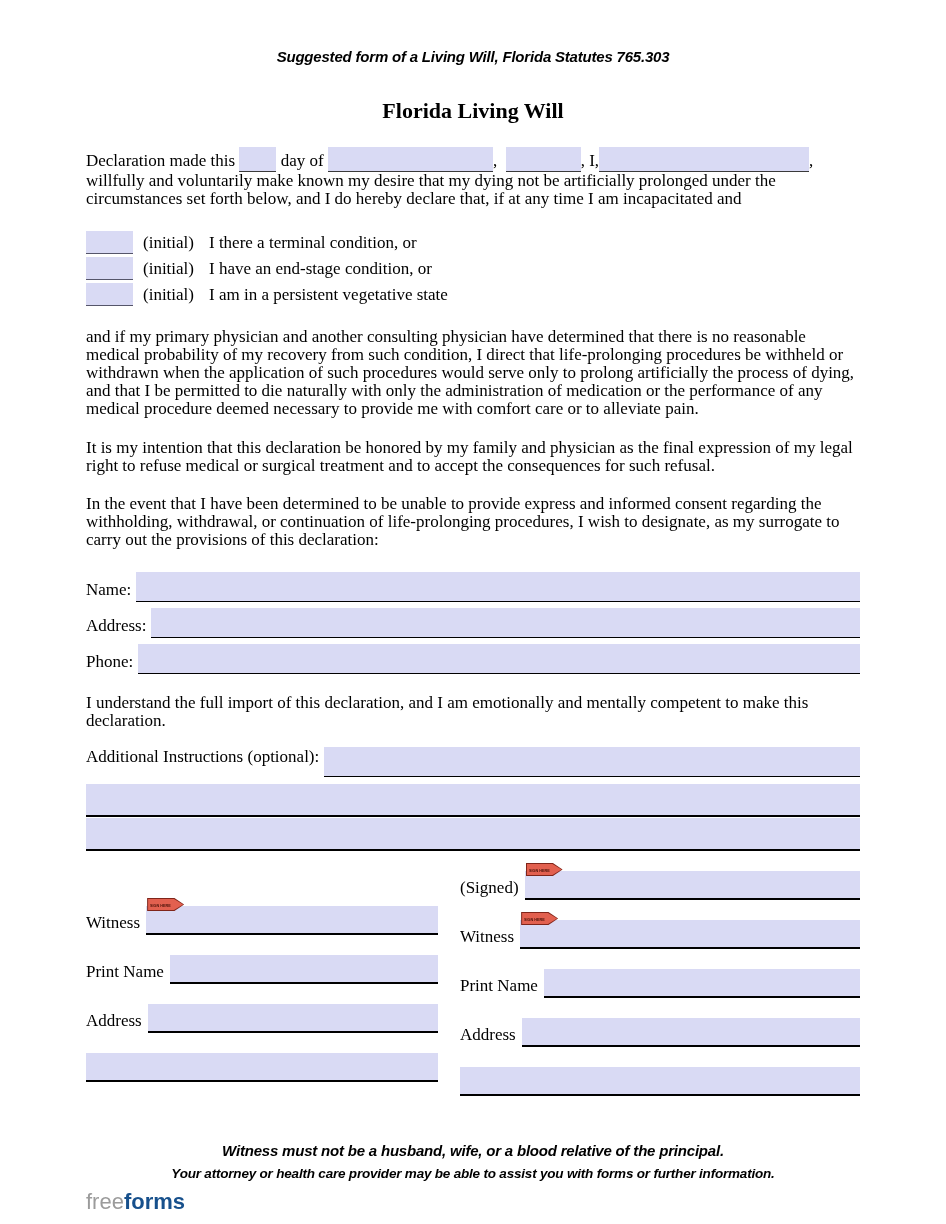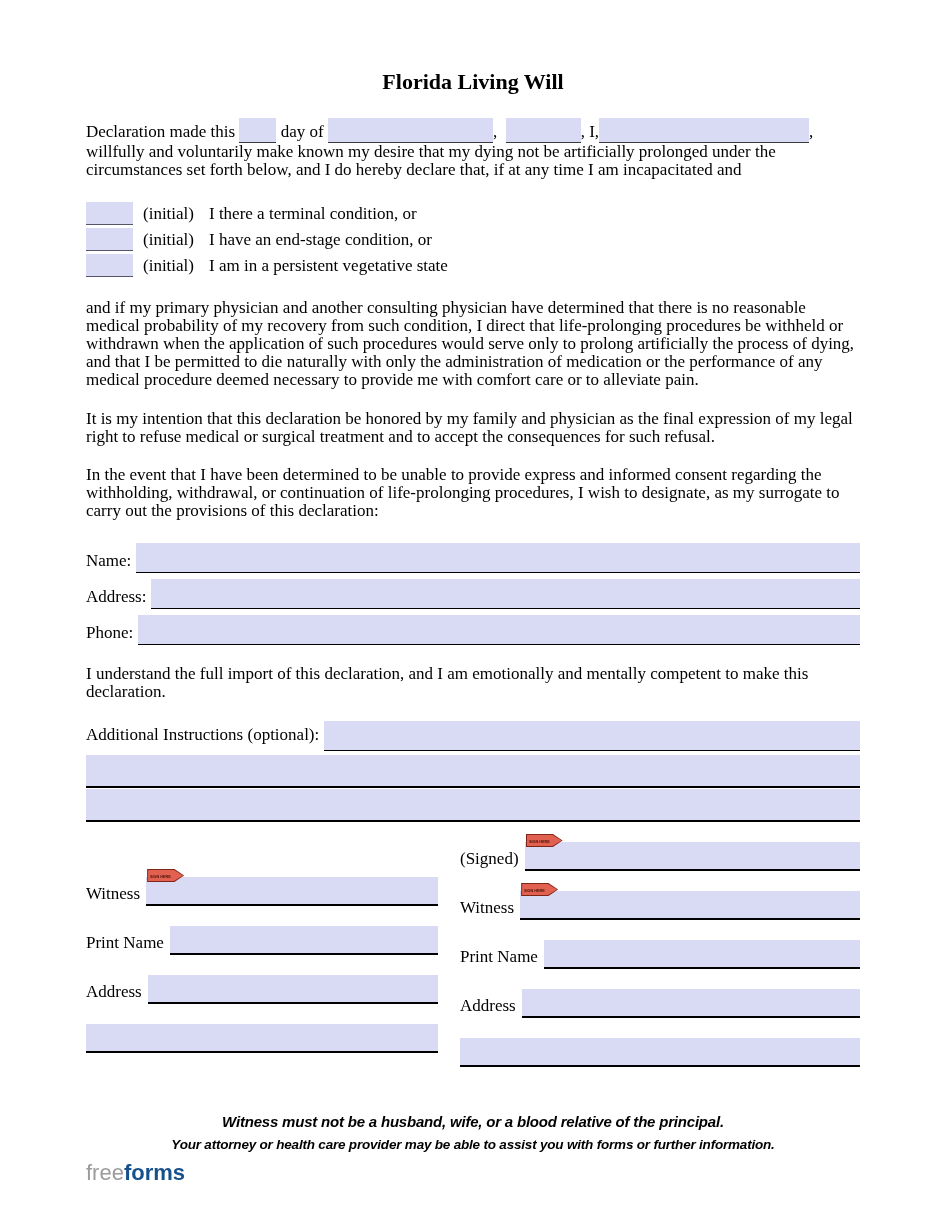--- a/index.html
+++ b/index.html
@@ -13,21 +13,21 @@
   }
   .page { width: 774px; margin: 0 auto; padding-top: 48px; position: relative; }
 
   
   .header-note {
     font-family: "Liberation Sans", sans-serif;
     font-style: italic; font-weight: bold;
     font-size: 15px; text-align: center; letter-spacing: -0.2px;
   }
   .title {
-    margin-top: 20px; font-size: 22px; line-height: 28px;
+    margin-top: 32px; font-size: 22px; line-height: 28px;
     font-weight: bold; text-align: center;
   }
 
   
   .para { font-size: 17px; line-height: 18px; text-align: left; }
   .para1 { margin-top: 22px; }
   .p2 { margin-top: 22px; }
   .p3 { margin-top: 21px; }
   .p4 { margin-top: 20px; }
   .p5 { margin-top: 20px; }
@@ -57,21 +57,21 @@
   
   .surrogate { margin-top: 10px; }
   .sur-row { display: flex; align-items: flex-end; height: 36px; }
   .sur-label { font-size: 17px; padding-bottom: 2px; margin-right: 5px; white-space: nowrap; }
   .fgrow {
     flex: 1; height: 30px; background: #d9daf4;
     border-bottom: 1.5px solid #000;
   }
 
   
-  .additional-row { display: flex; align-items: center; height: 36px; margin-top: 12px; }
+  .additional-row { display: flex; align-items: flex-start; height: 36px; margin-top: 12px; }
   .field-line {
     height: 33px; background: #d9daf4;
     border-bottom: 2px solid #000; width: 100%; margin-top: 1px;
   }
 
   
   .sig-section { display: flex; }
   .sig-col-left  { width: 352px; margin-right: 22px; }
   .sig-col-right { flex: 1; }
   .sig-row { display: flex; align-items: flex-end; height: 49px; }
@@ -110,20 +110,21 @@
   .footer-note.small { font-size: 13.5px; margin-top: 7px; }
   .logo { margin-top: 9px; font-family: "Liberation Sans", sans-serif; font-size: 22px; line-height: 24px; }
   .logo-free  { color: #9b9b9b; font-weight: 400; }
   .logo-forms { color: #17508c; font-weight: 700; }
 </style>
 </head>
 <body>
 
 <div class="page">
 
+  <div class="header-note">Suggested form of a Living Will, Florida Statutes 765.303</div>
 
   <div class="title">Florida Living Will</div>
 
   <p class="para para1"><span>Declaration made this</span>&nbsp;<span class="ifield w38"></span>&nbsp;<span>day of</span>&nbsp;<span class="ifield w165"></span><span>,</span>&nbsp;&nbsp;<span class="ifield w75"></span><span>, I,</span><span class="ifield w210"></span><span>, willfully and voluntarily make known my desire that my dying not be artificially prolonged under the circumstances set forth below, and I do hereby declare that, if at any time I am incapacitated and</span></p>
 
   <div class="initials">
     <div class="init-row">
       <span class="init-field"></span>
       <span class="init-label">(initial)</span>
       <span class="init-text">I there a terminal condition, or</span>

